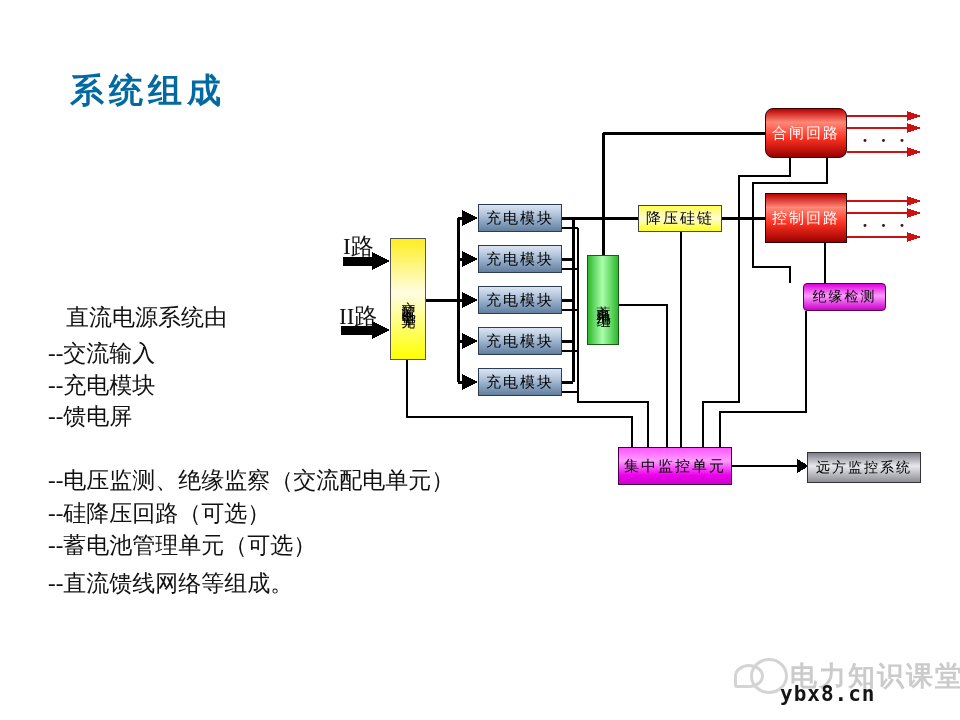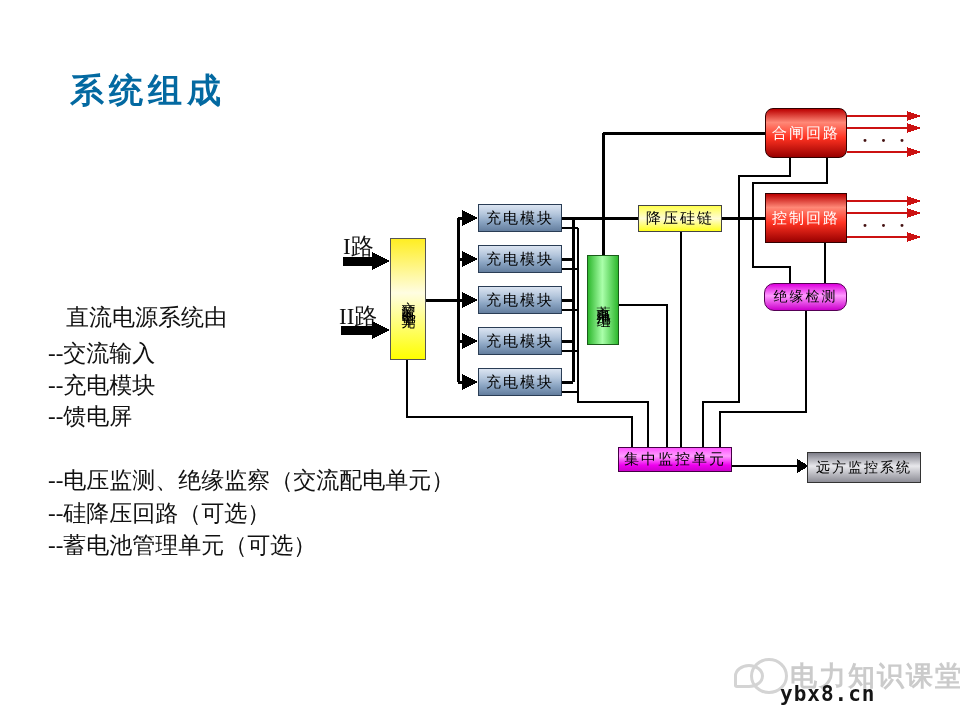--- a/index.html
+++ b/index.html
@@ -29,21 +29,21 @@
   .box-module{
     background:linear-gradient(180deg,#dbe4f1 0%,#b4c6dc 35%,#8aa4c2 65%,#647e9e 100%);
     border-color:#2a3d55;
   }
   .box-battery{background:linear-gradient(90deg,#2eb82e 0%,#aaffaa 48%,#2eb82e 100%);border-color:#1a5c1a;}
   .box-yellow{background:linear-gradient(180deg,#ffff4d 0%,#fffcd6 50%,#ffff1a 100%);border-color:#444;}
   .box-red{
     background:linear-gradient(180deg,#bb0000 0%,#ff8877 28%,#ff3322 60%,#990000 100%);
     color:#ffffff;border-color:#330000;
   }
-  .box-magenta{background:linear-gradient(180deg,#dd00dd 0%,#ff99ff 45%,#cc00cc 100%);border-color:#550055;border-radius:10px;}
+  .box-magenta{background:linear-gradient(180deg,#dd00dd 0%,#ff99ff 45%,#cc00cc 100%);border-color:#550055;border-radius:4px;margin-left:39px;}
   .box-monitor{background:linear-gradient(180deg,#ff55ff 0%,#ff9dff 35%,#ee00ee 75%,#cc00cc 100%);border-color:#440044;}
   .box-gray{background:linear-gradient(180deg,#7d7d88 0%,#e8e8ec 45%,#8d8d96 100%);border-color:#333;}
   .io-label{font-size:23px;color:#111;}
   .dots{font-size:18px;font-weight:bold;color:#441111;letter-spacing:4px;z-index:2;}
   
   .wm-brand{font-size:27px;font-weight:bold;color:#cbcbcb;letter-spacing:2px;white-space:nowrap;}
   .wm-site{font-size:21px;font-weight:bold;color:#151515;font-family:"DejaVu Sans Mono",monospace;letter-spacing:1px;}
   .wm-bubble{position:absolute;border:3px solid #d4d4d4;background:transparent;}
   svg{position:absolute;left:0;top:0;z-index:1;}
 </style>
@@ -113,20 +113,21 @@
 
   <div class="abs slide-title" style="left:70px;top:68px;">系统组成</div>
 
   <div class="abs intro-line" style="left:66px;top:302px;">直流电源系统由</div>
   <div class="abs bullet" style="left:48px;top:338px;">--交流输入</div>
   <div class="abs bullet" style="left:48px;top:370px;">--充电模块</div>
   <div class="abs bullet" style="left:48px;top:401px;">--馈电屏</div>
   <div class="abs bullet" style="left:48px;top:465px;">--电压监测、绝缘监察（交流配电单元）</div>
   <div class="abs bullet" style="left:48px;top:498px;">--硅降压回路（可选）</div>
   <div class="abs bullet" style="left:48px;top:530px;">--蓄电池管理单元（可选）</div>
+  <div class="abs bullet" style="left:48px;top:568px;">--直流馈线网络等组成。</div>
 
   <div class="abs io-label" style="left:343px;top:231px;">I路</div>
   <div class="abs io-label" style="left:339px;top:301px;">II路</div>
 
   <div class="dbox box-ac vtext" style="left:390px;top:238px;width:36px;height:122px;">交流配电单元</div>
 
   <div class="dbox box-module" style="left:478px;top:204px;width:84px;height:28px;">充电模块</div>
   <div class="dbox box-module" style="left:478px;top:245px;width:84px;height:28px;">充电模块</div>
   <div class="dbox box-module" style="left:478px;top:286px;width:84px;height:28px;">充电模块</div>
   <div class="dbox box-module" style="left:478px;top:327px;width:84px;height:28px;">充电模块</div>
@@ -137,21 +138,21 @@
   <div class="dbox box-yellow" style="left:638px;top:205px;width:84px;height:27px;">降压硅链</div>
 
   <div class="dbox box-red" style="left:765px;top:108px;width:82px;height:50px;border-radius:8px;">合闸回路</div>
   <div class="dbox box-red" style="left:765px;top:193px;width:82px;height:50px;">控制回路</div>
 
   <div class="abs dots" style="left:862px;top:131px;">· · ·</div>
   <div class="abs dots" style="left:862px;top:216px;">· · ·</div>
 
   <div class="dbox box-magenta" style="left:764px;top:283px;width:83px;height:28px;font-size:14px;">绝缘检测</div>
 
-  <div class="dbox box-monitor" style="left:618px;top:447px;width:114px;height:25px;">集中监控单元</div>
+  <div class="dbox box-monitor" style="left:618px;top:447px;width:114px;height:38px;">集中监控单元</div>
   <div class="dbox box-gray" style="left:807px;top:452px;width:114px;height:31px;font-size:14px;">远方监控系统</div>
 
   <div class="abs" style="left:734px;top:650px;width:226px;height:62px;">
     <span>
       <span class="wm-bubble" style="left:0px;top:14px;width:24px;height:18px;border-radius:50% 50% 50% 10%;"></span>
       <span class="wm-bubble" style="left:16px;top:8px;width:32px;height:30px;border-radius:50%;"></span>
     </span>
     <span class="abs wm-brand" style="left:56px;top:8px;">电力知识课堂</span>
     <span class="abs wm-site" style="left:46px;top:32px;">ybx8.cn</span>
   </div>

